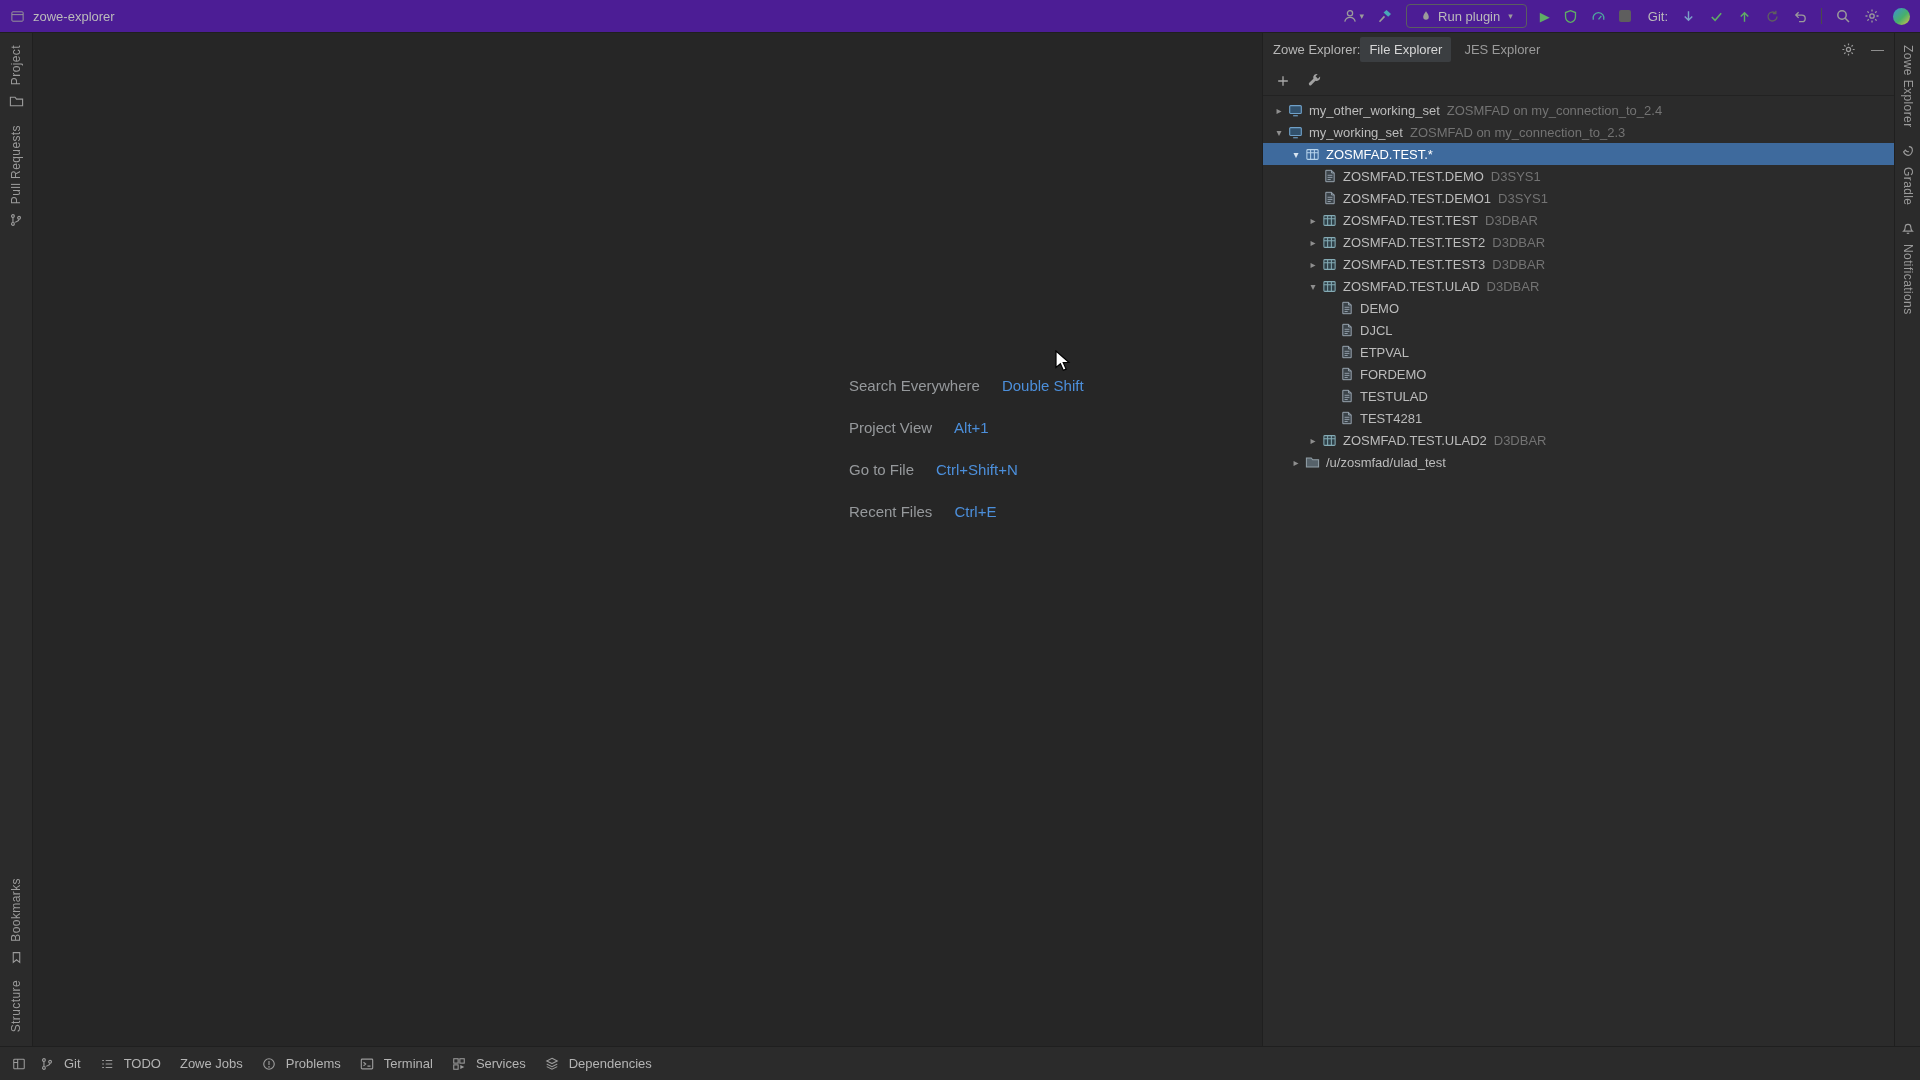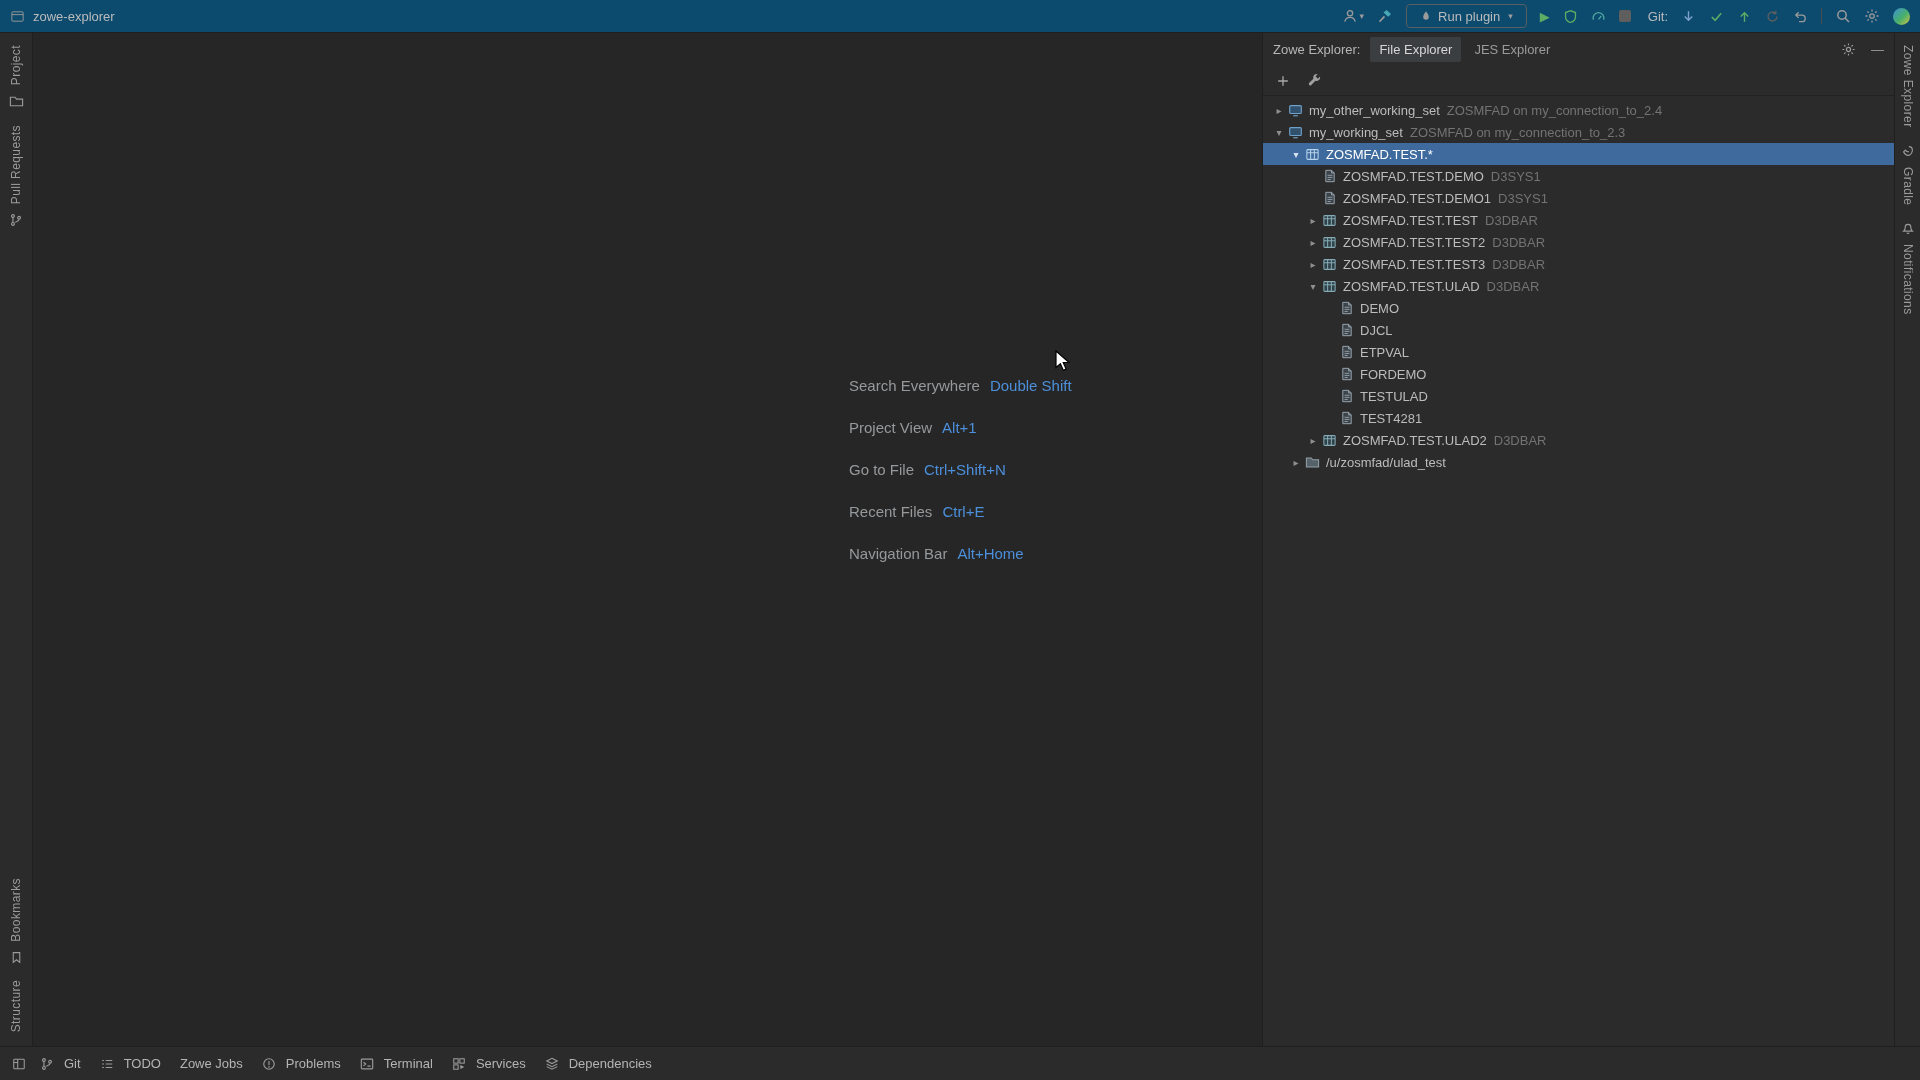--- a/index.html
+++ b/index.html
@@ -1,21 +1,21 @@
 <!DOCTYPE html>
 <html style="--accent: #4c8fdb; --selection: #3e6a9d;"><head>
 <meta charset="utf-8">
 <style>
 *{box-sizing:border-box;margin:0;padding:0}
 html,body{width:1920px;height:1080px;overflow:hidden}
 body{position:relative;background:#262626;font-family:"Liberation Sans","DejaVu Sans",sans-serif;color:#bbb;user-select:none}
 .app{display:flex;flex-direction:column;width:100%;height:100%}
 
 
-.titlebar{height:33px;background:#0c4a6e;border-bottom:1px solid #1f1f1f;display:flex;align-items:center;padding:0 10px;gap:8px;flex:0 0 auto}
+.titlebar{height:33px;background:#4c1d95;border-bottom:1px solid #1f1f1f;display:flex;align-items:center;padding:0 10px;gap:8px;flex:0 0 auto}
 .tb-title{font-size:13px;color:#bbb}
 .tb-spacer{flex:1}
 .tb-right{display:flex;align-items:center;gap:13px}
 .ic{display:inline-flex;align-items:center;justify-content:center;color:#9b9b9b;line-height:1}
 .ic svg{display:block}
 .caret{font-size:9px;color:#9b9b9b;margin-left:2px}
 .run-chip{display:flex;align-items:center;gap:6px;border:1px solid #5a5e60;border-radius:4px;height:24px;padding:0 13px;font-size:13px;color:#bbb}
 .play{color:#5fad65;font-size:13px}
 .stop{width:12px;height:12px;background:#5e5e5e;border-radius:2px;display:inline-block}
 .tb-sep{width:1px;height:16px;background:#4a4a4a}
@@ -28,27 +28,27 @@
 .stripe-left{width:33px;border-right:1px solid #1f1f1f;justify-content:space-between;padding:12px 0 14px}
 .stripe-right{width:26px;border-left:1px solid #1f1f1f;padding:12px 0;gap:30px}
 .stripe-group{display:flex;flex-direction:column;align-items:center;gap:16px}
 .stripe-item{display:flex;flex-direction:column;align-items:center;gap:9px}
 .vlabel{writing-mode:vertical-rl;font-size:12px;color:#9b9b9b;letter-spacing:.4px;white-space:nowrap}
 .stripe-left .vlabel{transform:rotate(180deg)}
 
 
 .editor{flex:1;position:relative;background:#262626;min-width:0}
 .hints{position:absolute;left:816px;top:331px;font-size:15px}
-.hint-row{display:flex;align-items:center;gap:10px;height:42px;white-space:nowrap}
+.hint-row{display:flex;align-items:center;gap:22px;height:42px;white-space:nowrap}
 .hint-label{color:#96999c}
 .hint-key{color:var(--accent,#4c8fdb);font-weight:400}
 
 
 .panel{width:632px;flex:0 0 auto;background:#2b2b2b;border-left:1px solid #1f1f1f;display:flex;flex-direction:column;min-height:0}
-.panel-header{height:33px;display:flex;align-items:center;padding:0 10px;gap:10px;flex:0 0 auto}
+.panel-header{height:33px;display:flex;align-items:center;padding:0 10px;flex:0 0 auto}
 .panel-title{font-size:13px;color:#b6b6b6}
 .tabs{display:flex;gap:4px}
 .tab{font-size:13px;color:#9a9a9a;padding:5px 9px;border-radius:2px;cursor:default}
 .tab.active{background:#3b3e41;color:#d6d6d6}
 .panel-header-right{margin-left:auto;display:flex;align-items:center;gap:15px}
 .minimize{color:#9b9b9b;font-size:13px}
 .panel-toolbar{height:30px;display:flex;align-items:center;padding:0 13px;gap:17px;border-bottom:1px solid #222;flex:0 0 auto}
 .tree{flex:1;overflow:hidden;padding-top:3px}
 .tree-row{display:flex;align-items:center;height:22px;font-size:13px;color:#bcbcbc;white-space:nowrap}
 .tree-row.selected{background:var(--selection,#3e6a9d);color:#fff}
@@ -212,24 +212,20 @@
             <span class="hint-key">Alt+1</span>
           </div>
           <div class="hint-row">
             <span class="hint-label">Go to File</span>
             <span class="hint-key">Ctrl+Shift+N</span>
           </div>
           <div class="hint-row">
             <span class="hint-label">Recent Files</span>
             <span class="hint-key">Ctrl+E</span>
           </div>
-          <div class="hint-row">
-            <span class="hint-label">Navigation Bar</span>
-            <span class="hint-key">Alt+Home</span>
-          </div>
         </div>
     </div>
 
     <div class="panel">
       <div class="panel-header">
         <span class="panel-title">Zowe Explorer:</span>
         <div class="tabs">
             <div class="tab active">File Explorer</div>
             <div class="tab">JES Explorer</div>
           </div>

